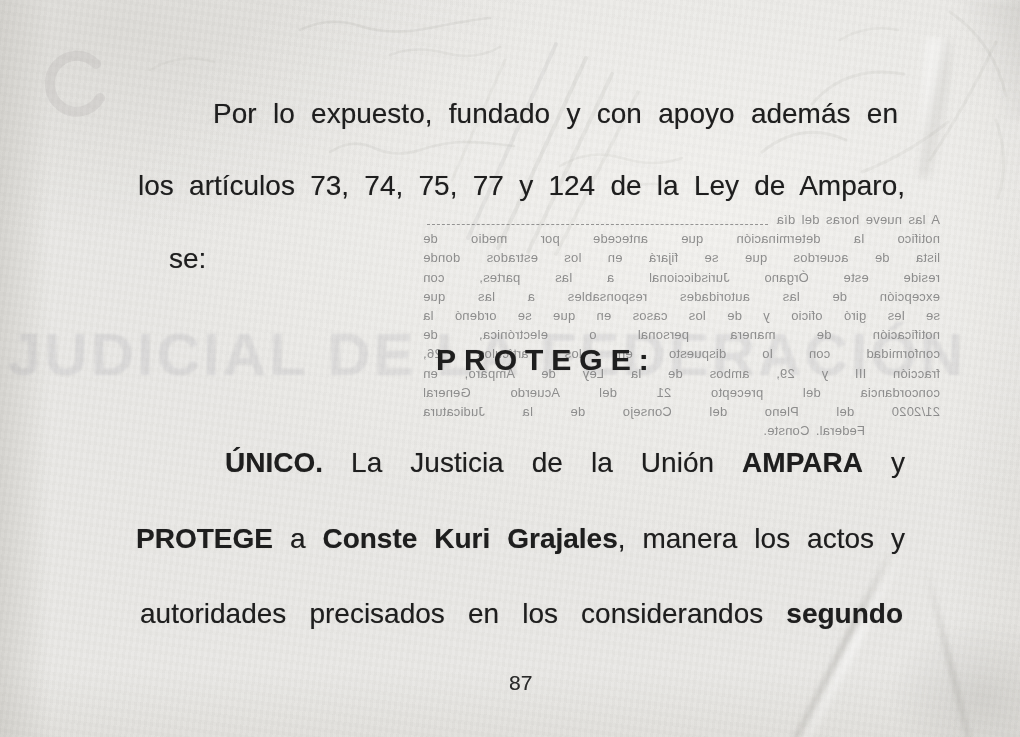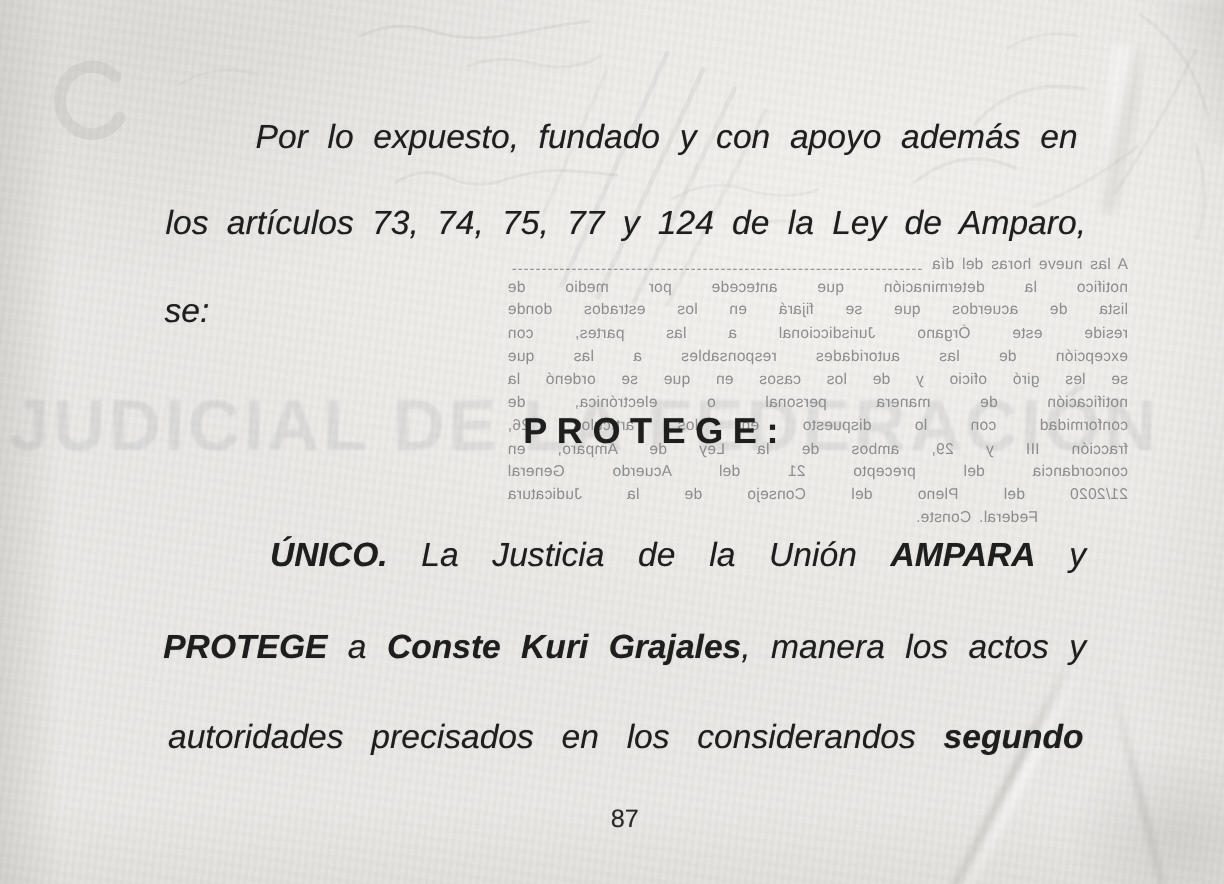--- a/index.html
+++ b/index.html
@@ -45,23 +45,22 @@
   .dotline{ flex:1 1 auto; border-bottom:1.6px dashed rgba(116,116,116,.8); margin:0 4px 4px 8px; height:0; }
   .bl.last{ text-align:left; text-align-last:auto; padding-left:75px; }
   .crease{ position:absolute;z-index:5;pointer-events:none; }
   .textlayer{ position:absolute;inset:0;z-index:6; }
   .tl{
     position:absolute;
     font-size:28px;line-height:34px;color:var(--ink,#1e1e1e);
     text-align:justify;text-align-last:justify;
     text-shadow:0 0 .7px rgba(25,25,25,.45);
     white-space:nowrap;
-    font-style:italic;
   }
-  .tl.nojust{ text-align:center;text-align-last:auto; }
+  .tl.nojust{ text-align:center;text-align-last:auto;margin-left:32px; }
   .tl b{ font-weight:700; }
   .heading{
     position:absolute;left:436px;top:343px;
     font-size:30px;font-weight:700;letter-spacing:8px;
     color:var(--ink,#1e1e1e);
     text-shadow:0 0 .8px rgba(25,25,25,.5);
     white-space:nowrap;
   }
   .pagenum{
     position:absolute;left:509px;top:671px;

